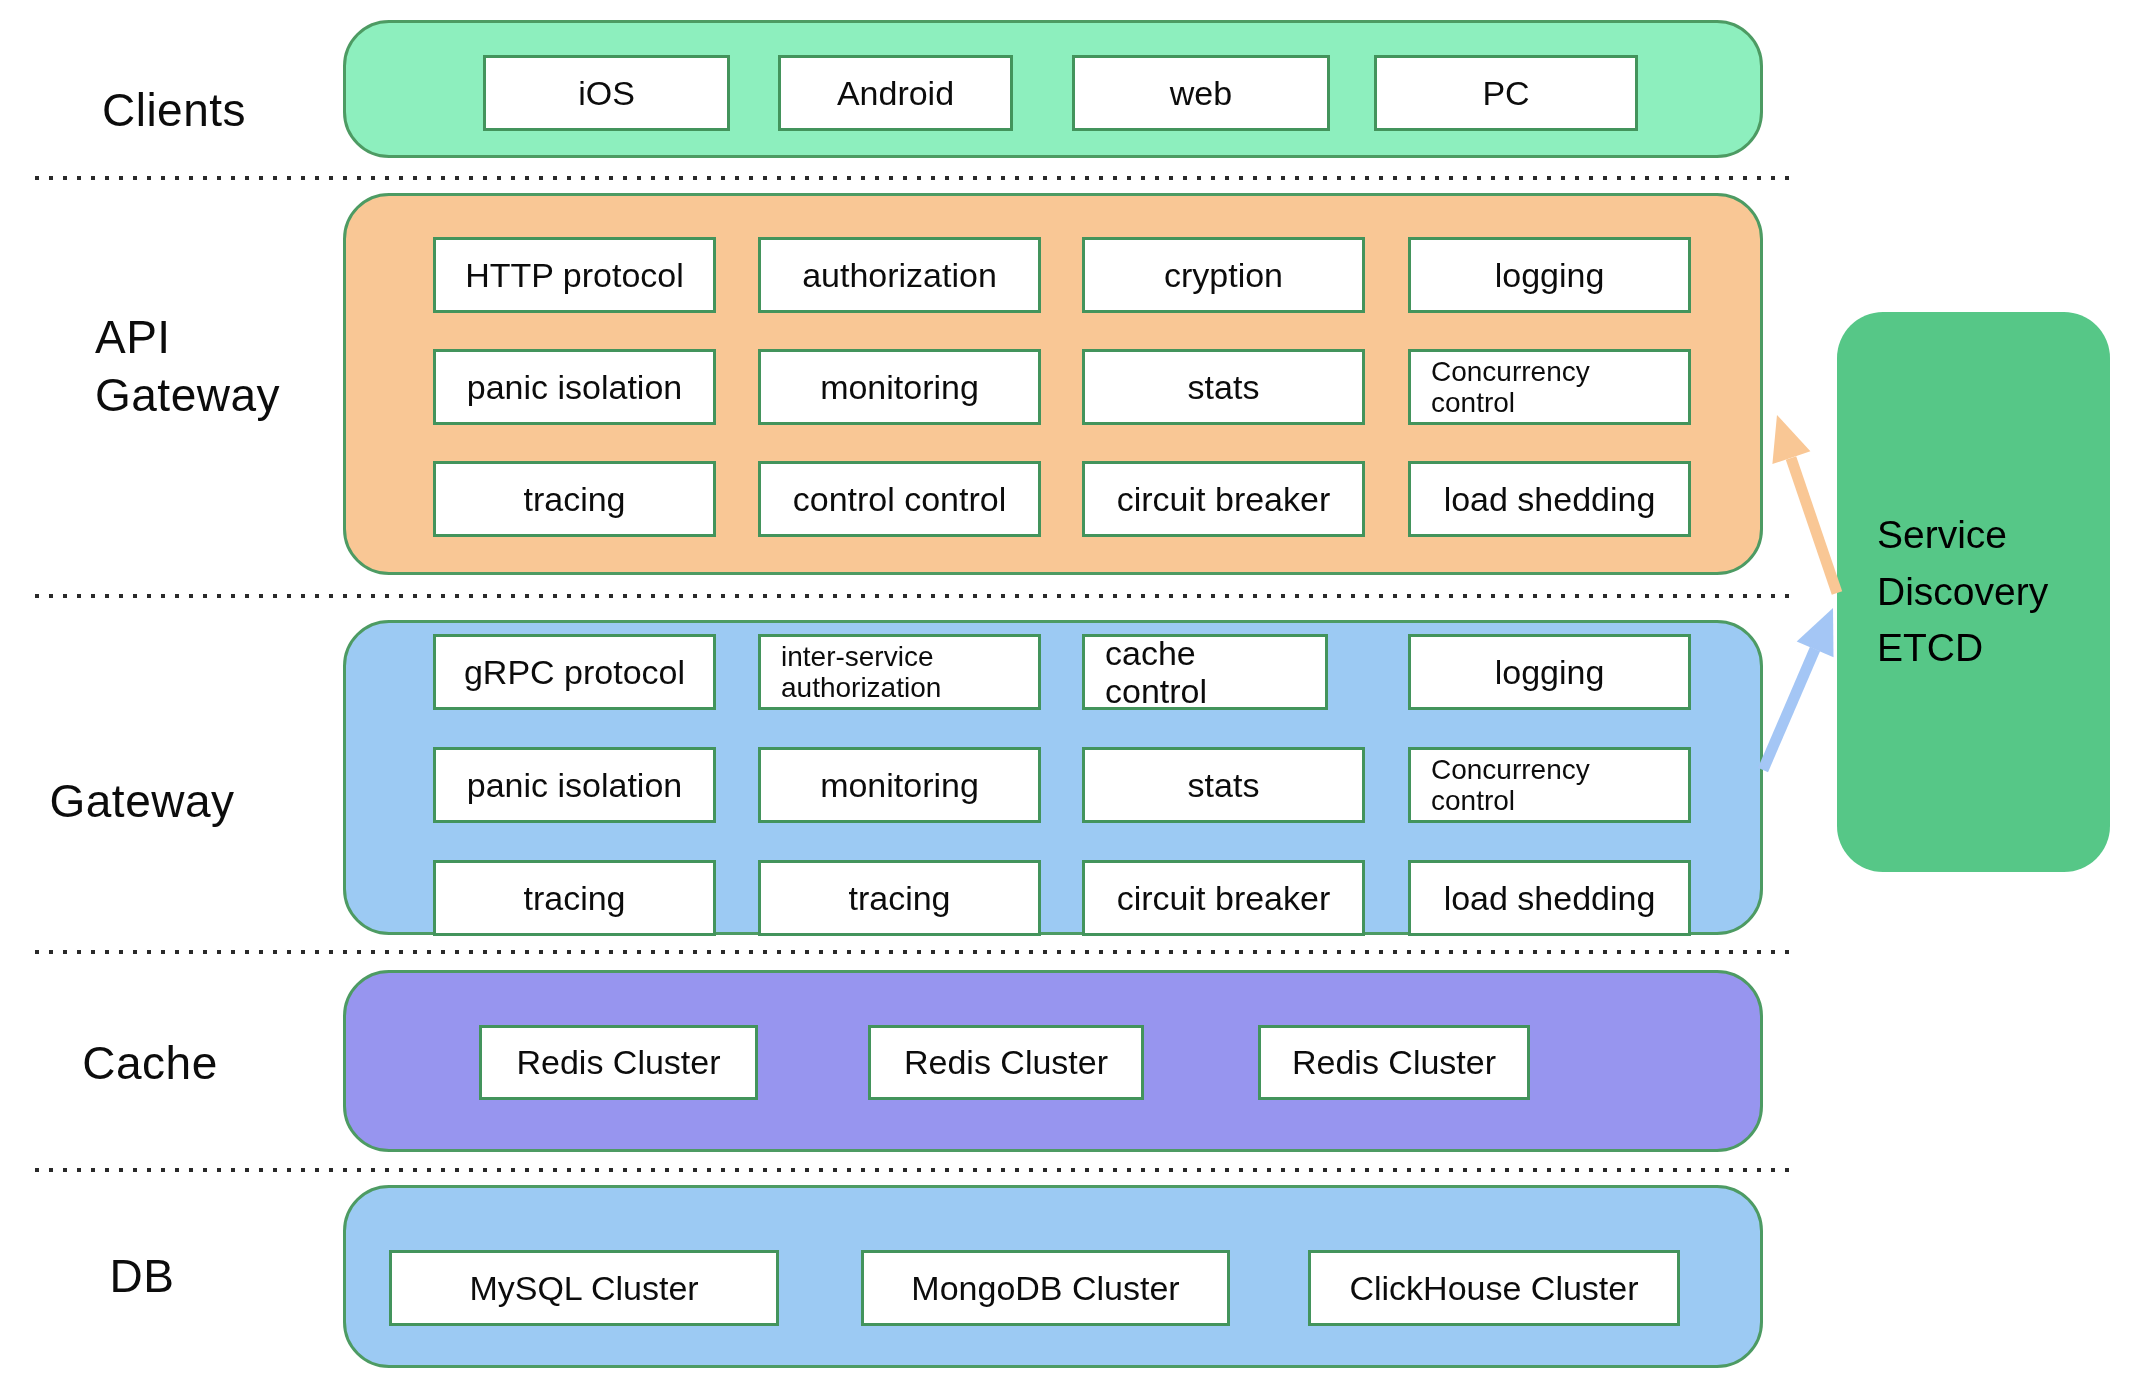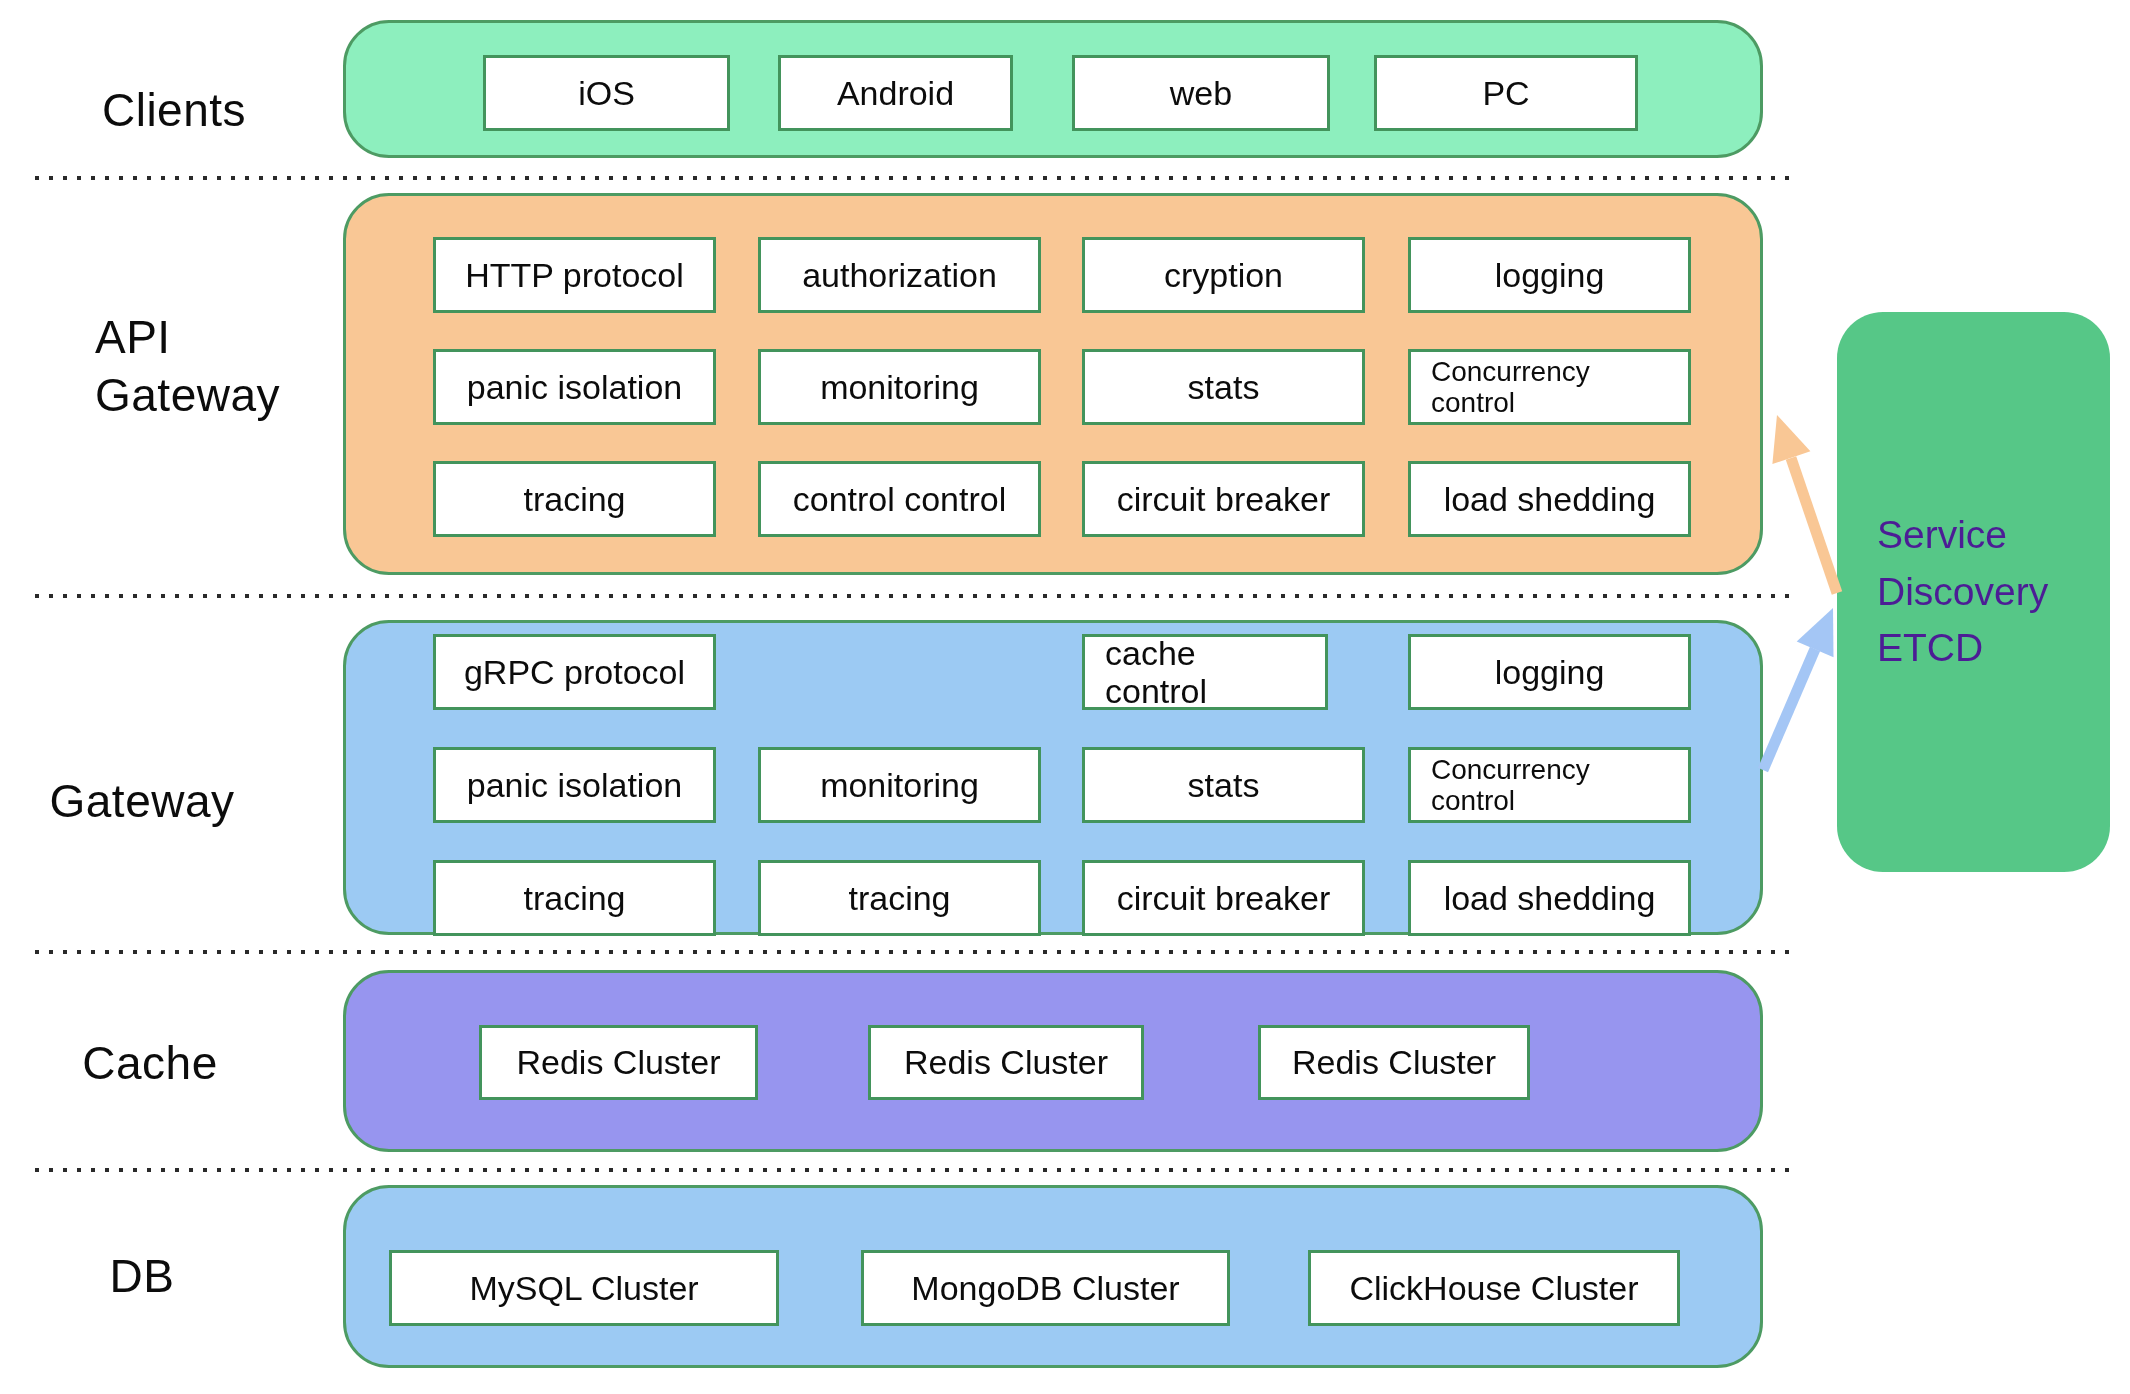--- a/index.html
+++ b/index.html
@@ -25,21 +25,21 @@
   .wbox{position:absolute;background:#fff;border:3px solid var(--box-border);
     display:flex;align-items:center;justify-content:center;text-align:left;
     font-size:34px;color:var(--ink);line-height:1.12;padding:2px 20px}
   .wbox.small{font-size:28px}
 
   .dotline{position:absolute;left:35px;width:1755px;height:4px;
     background:repeating-linear-gradient(90deg,var(--dot) 0 4px,transparent 4px 14px)}
 
   .etcd{position:absolute;left:1837px;top:312px;width:273px;height:560px;
     background:var(--etcd);border-radius:46px;display:flex;align-items:center}
-  .etcd .etcd-text{color:#4c1d95;font-size:39px;line-height:1.45;padding-left:40px;width:250px}
+  .etcd .etcd-text{color:#000000;font-size:39px;line-height:1.45;padding-left:40px;width:250px}
 
   svg.arrows{position:absolute;left:0;top:0;pointer-events:none}
 </style>
 </head>
 <body>
 
 <div class="canvas">
 
   <div class="side-label" style="left:174px;top:110px">Clients</div>
   <div class="side-label block" style="left:95px;top:366px">API Gateway</div>
@@ -71,20 +71,21 @@
     <div class="wbox small" style="left:1062px;top:153px;width:283px;height:76px">Concurrency control</div>
 
     <div class="wbox" style="left:87px;top:265px;width:283px;height:76px">tracing</div>
     <div class="wbox" style="left:412px;top:265px;width:283px;height:76px">control control</div>
     <div class="wbox" style="left:736px;top:265px;width:283px;height:76px">circuit breaker</div>
     <div class="wbox" style="left:1062px;top:265px;width:283px;height:76px">load shedding</div>
   </div>
 
   <div class="band services">
     <div class="wbox" style="left:87px;top:11px;width:283px;height:76px">gRPC protocol</div>
+    <div class="wbox small" style="left:412px;top:11px;width:283px;height:76px">inter-service authorization</div>
     <div class="wbox" style="left:736px;top:11px;width:246px;height:76px">cache control</div>
     <div class="wbox" style="left:1062px;top:11px;width:283px;height:76px">logging</div>
 
     <div class="wbox" style="left:87px;top:124px;width:283px;height:76px">panic isolation</div>
     <div class="wbox" style="left:412px;top:124px;width:283px;height:76px">monitoring</div>
     <div class="wbox" style="left:736px;top:124px;width:283px;height:76px">stats</div>
     <div class="wbox small" style="left:1062px;top:124px;width:283px;height:76px">Concurrency control</div>
 
     <div class="wbox" style="left:87px;top:237px;width:283px;height:76px">tracing</div>
     <div class="wbox" style="left:412px;top:237px;width:283px;height:76px">tracing</div>

